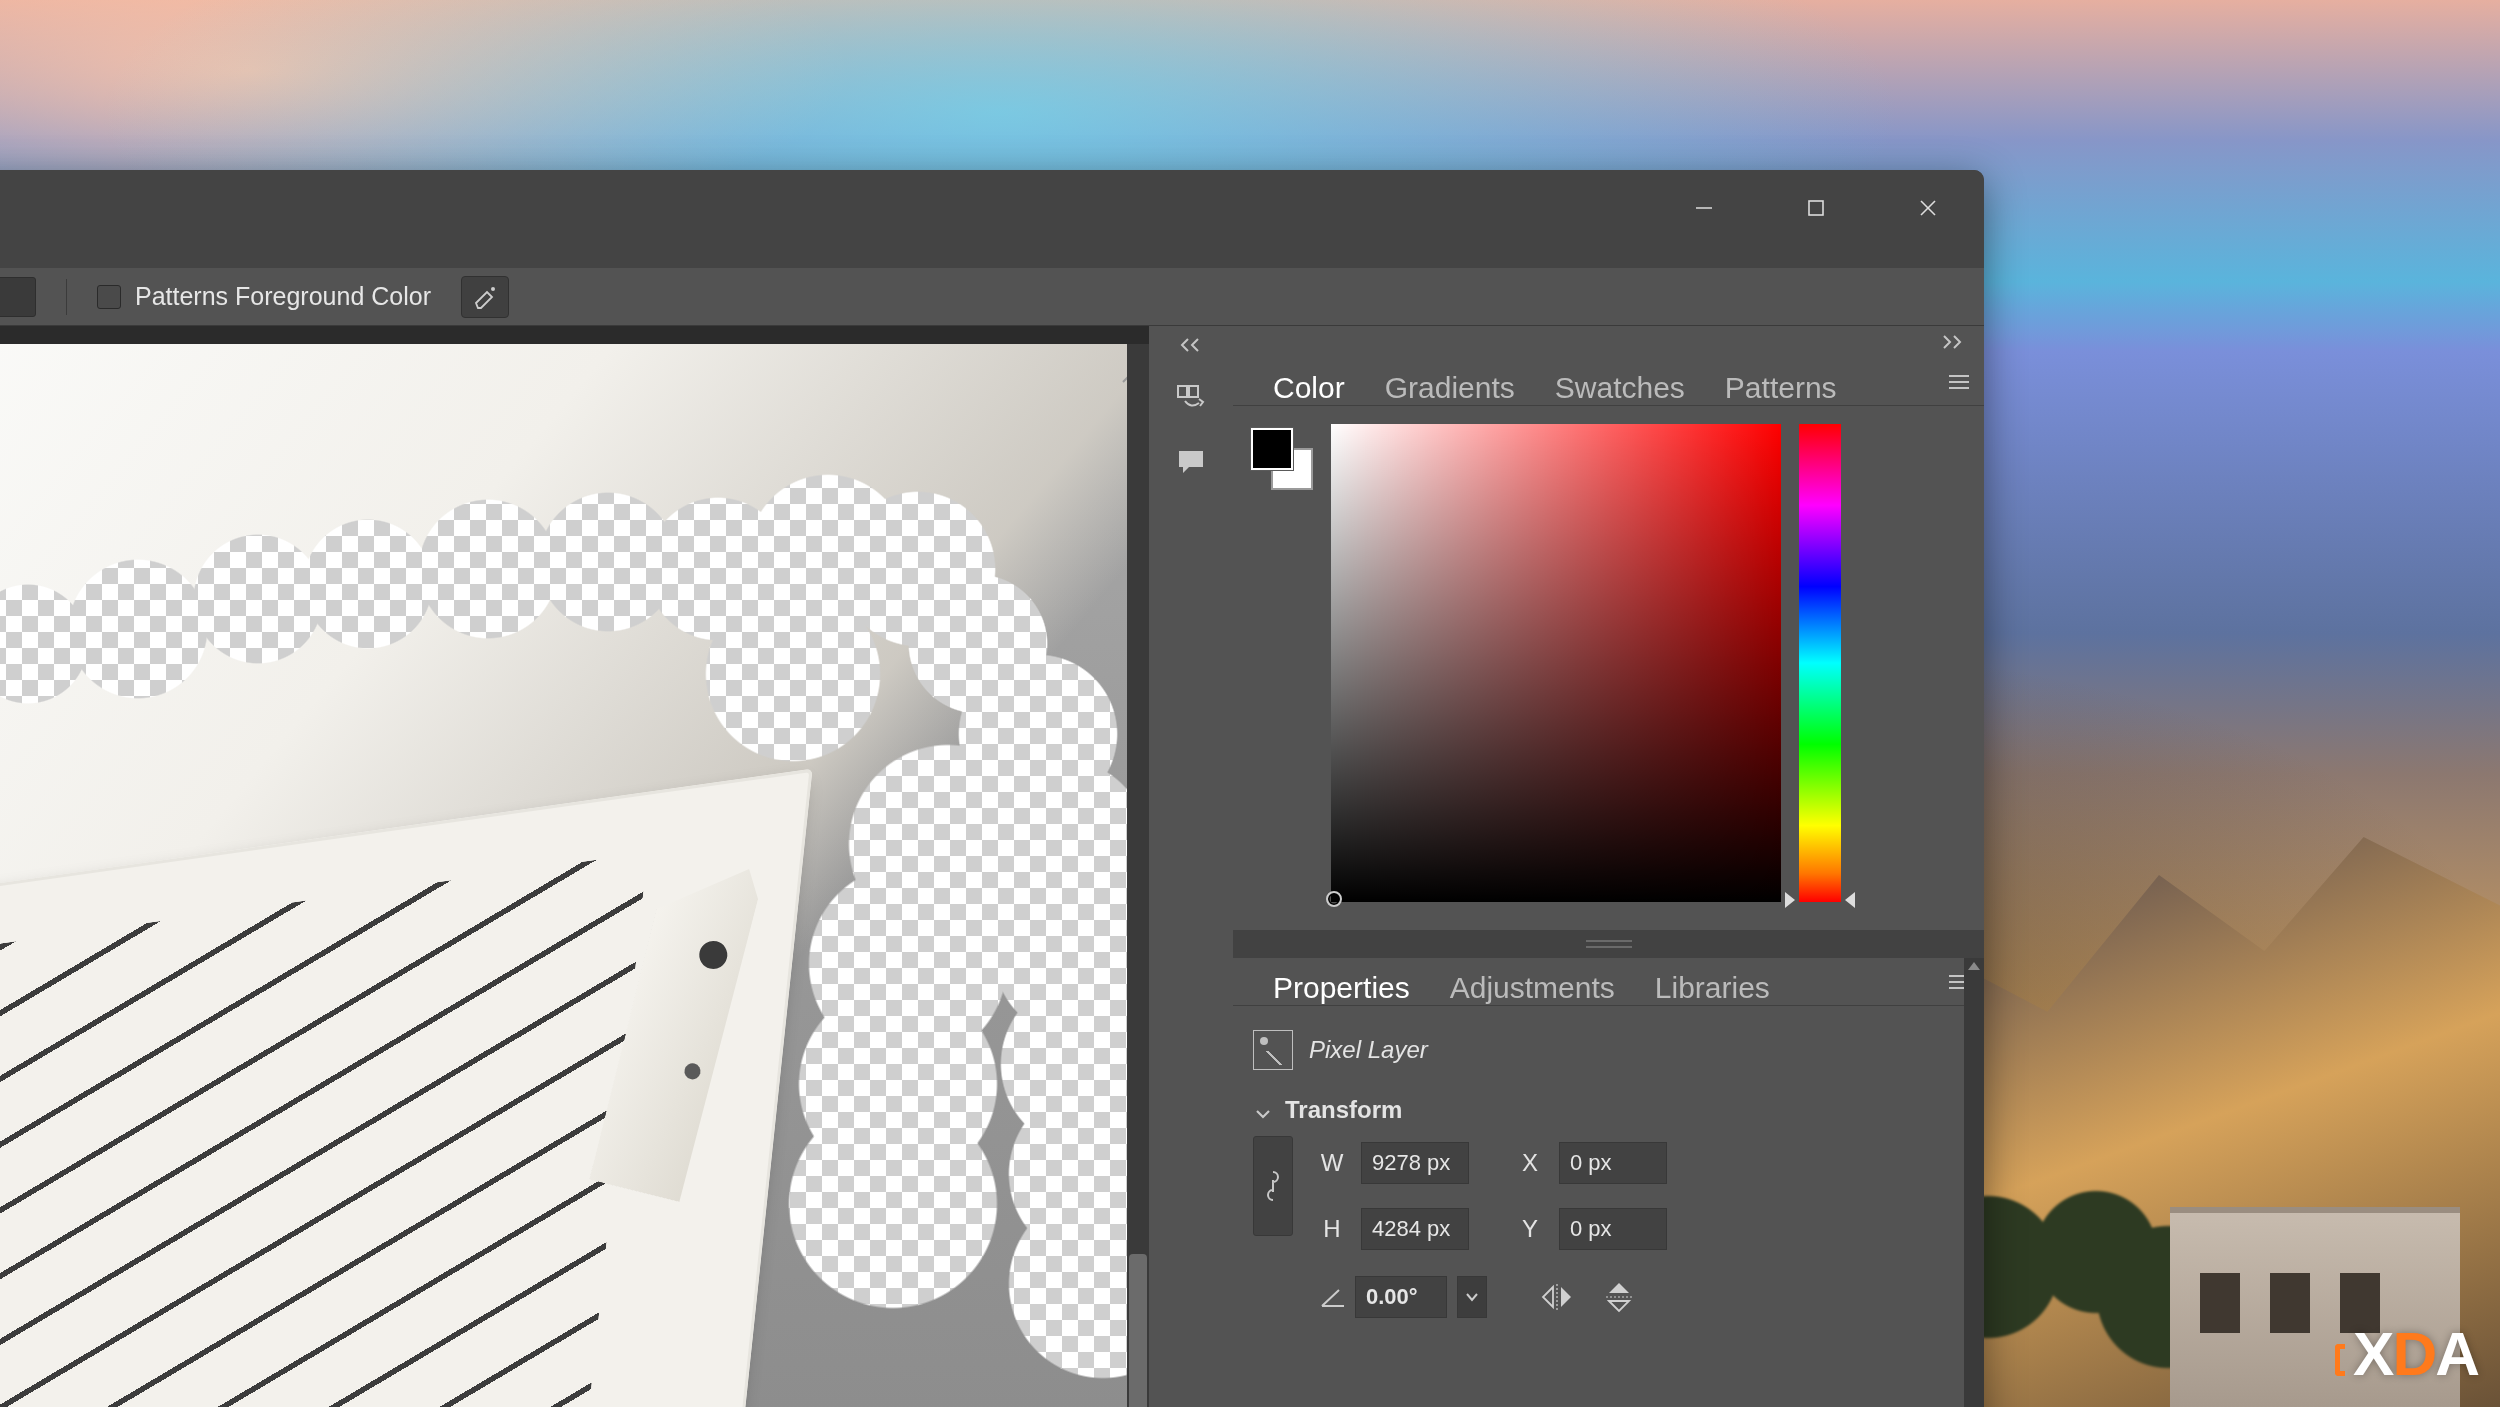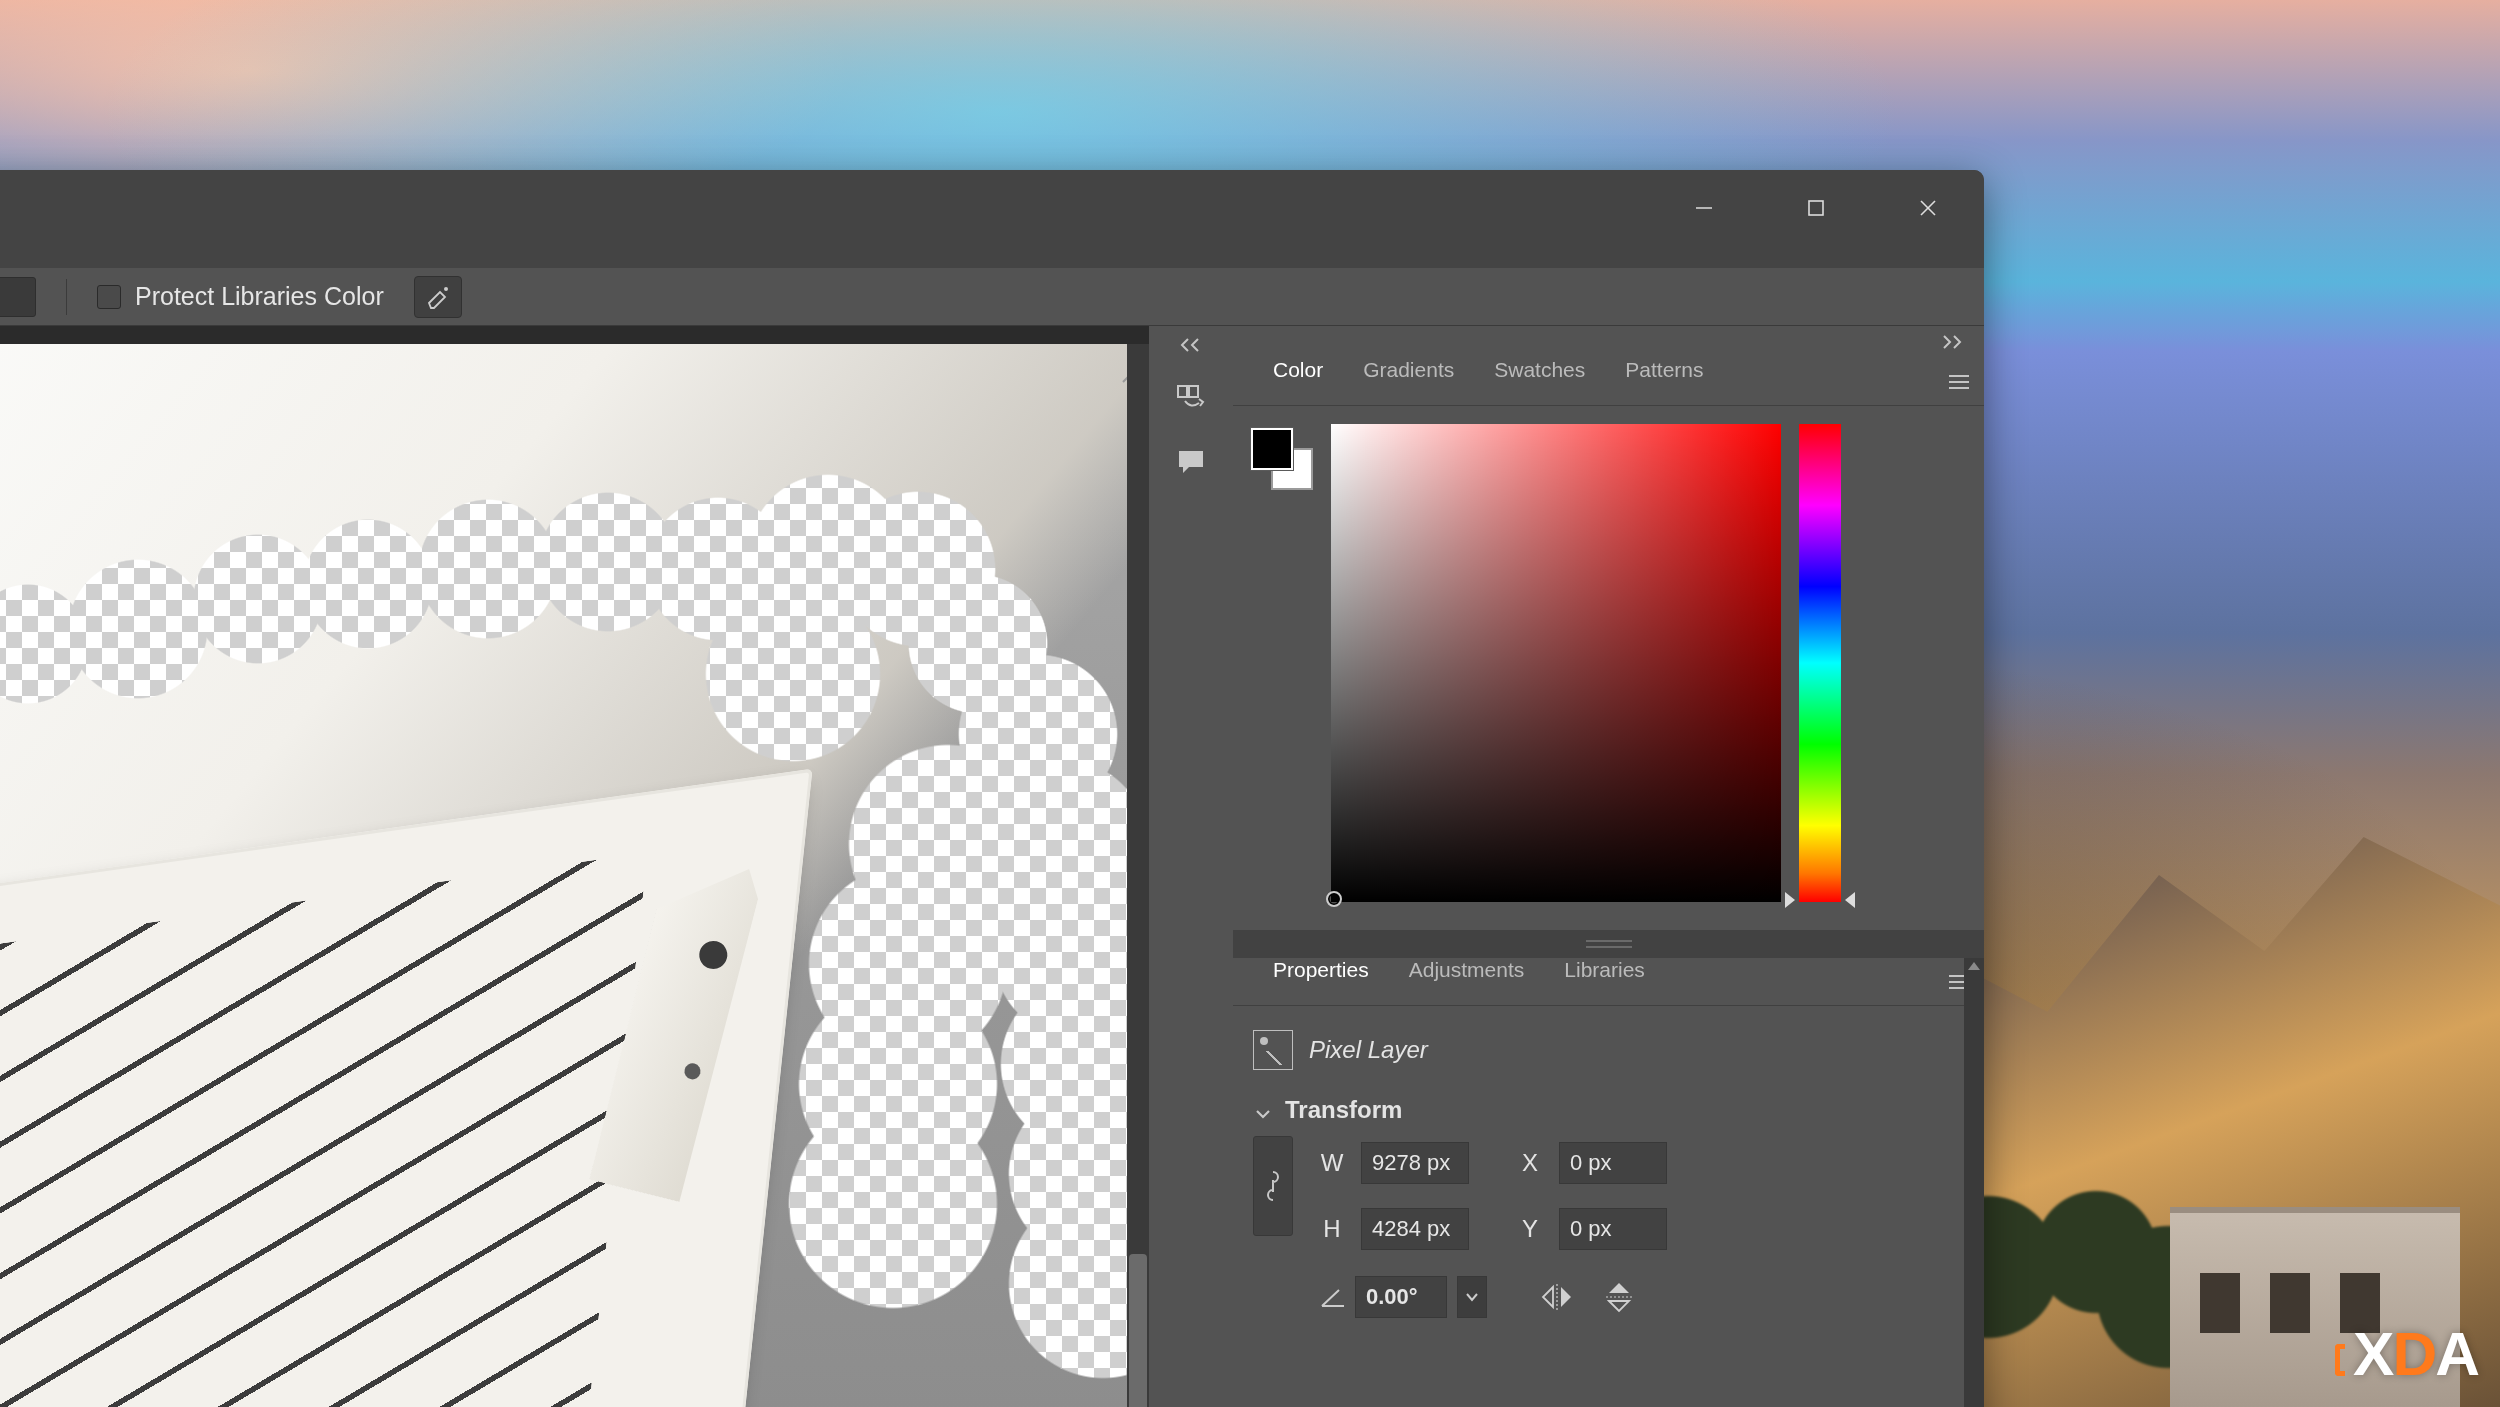--- a/index.html
+++ b/index.html
@@ -147,21 +147,21 @@
   .panel-strip { flex:0 0 84px; background:#535353; display:flex; flex-direction:column; align-items:center; padding-top:6px; gap:16px;}
   .panel-collapse-l { height:26px; width:100%; display:flex; align-items:center; justify-content:center;}
   .strip-btn { width:48px; height:48px; display:flex; align-items:center; justify-content:center; color:#c4c4c4;}
 
   
   .right-col { flex:1; background:#535353; display:flex; flex-direction:column;}
   .panel-collapse-r { height:32px; display:flex; justify-content:flex-end; align-items:center; padding-right:20px;}
 
   .panel { background:#535353;}
   .panel-tabs { height:48px; display:flex; align-items:stretch; padding-left:20px; gap:0px; border-bottom:1px solid #404040;}
-  .tab { padding:0 20px; display:flex; align-items:flex-start; font-size:21px; color:#bbbbbb; position:relative;}
+  .tab { padding:0 20px; display:flex; align-items:flex-end; font-size:30px; color:#bbbbbb; position:relative;}
   .tab.active { color:#ffffff; background:#535353; }
   .tab.active::before { content:''; position:absolute; left:0; right:0; top:0; height:0px;}
   .panel-menu { margin-left:auto; width:50px; display:flex; align-items:center; justify-content:center; color:#c5c5c5;}
 
   
   .color-body { padding:18px 18px 28px; display:flex; gap:18px; }
   .swatch-stack { width:62px; height:62px; position:relative; flex-shrink:0; margin-top:4px;}
   .swatch-stack .fg { position:absolute; left:0; top:0; width:42px; height:42px; background:#000; border:2px solid #fff; outline:1px solid #5a5a5a;}
   .swatch-stack .bg { position:absolute; right:0; bottom:0; width:42px; height:42px; background:#fff; border:2px solid #9a9a9a;}
   .sv-field { width:450px; height:478px; position:relative;
@@ -236,21 +236,21 @@
           </svg>
       </div>
     </div>
   </div>
 
   <div class="options-bar">
     <div class="opt-deg"></div>
     <div class="divider"></div>
     <label class="opt-check">
       <span class="box"></span>
-      <span>Protect Libraries Color</span>
+      <span>Patterns Foreground Color</span>
     </label>
     <div class="opt-icon-btn">
       <svg width="28" height="28" viewBox="0 0 28 28">
           <path d="M5 20 L16 9 l5 5 -11 11 H7z" fill="none" stroke="#ccc" stroke-width="1.8"></path>
           <circle cx="22" cy="6" r="2" fill="#ccc"></circle>
         </svg>
     </div>
 
     <div class="top-right">
       <div class="share-btn"><span>Share</span></div>

